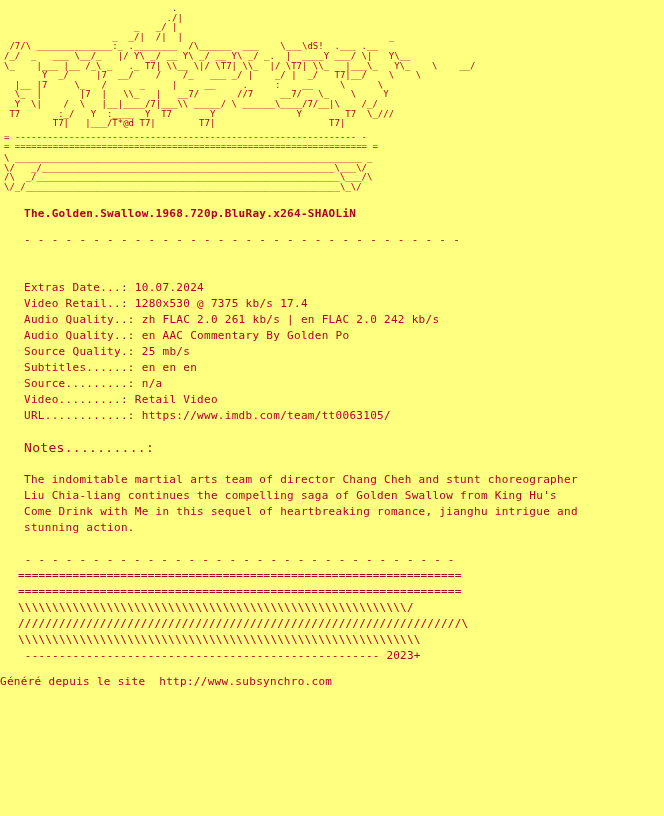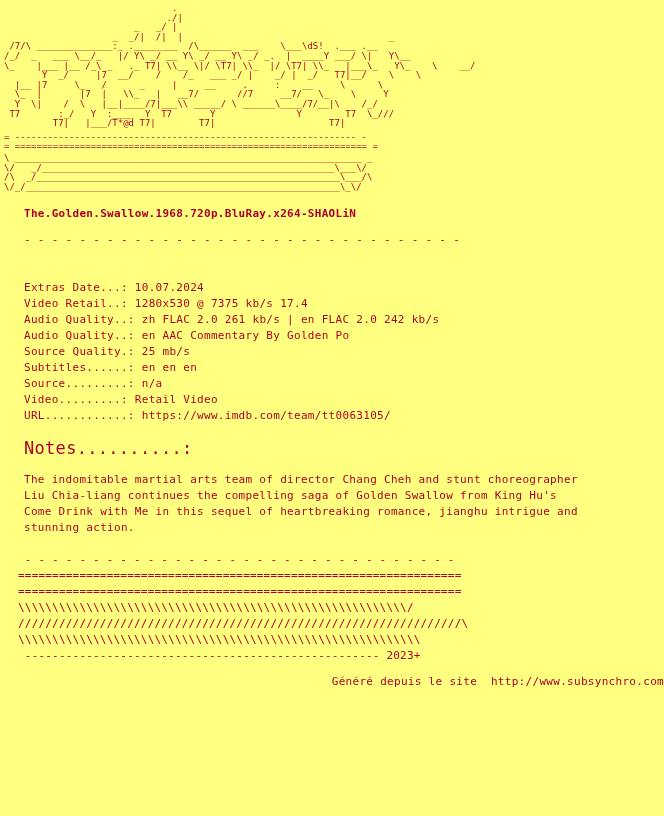--- a/index.html
+++ b/index.html
@@ -56,41 +56,41 @@
     padding: 10px 0 0 24px;
     letter-spacing: 0.3px;
   }
   .info-block {
     font-size: 11px;
     line-height: 16px;
     padding: 32px 0 0 24px;
     letter-spacing: 0.3px;
   }
   .notes-head {
-    font-size: 17px;
+    font-size: 13px;
     line-height: 16px;
     padding: 16px 4px 0 24px;
     letter-spacing: 0.3px;
   }
   .notes-body {
     font-size: 11px;
     line-height: 16px;
     padding: 16px 12px 0 24px;
     letter-spacing: 0.3px;
   }
   .footer-block {
     font-size: 11px;
     line-height: 16px;
     padding: 16px 0 0 18px;
     letter-spacing: 0.2px;
   }
   .credit {
     font-size: 11px;
     line-height: 16px;
-    text-align: right;
+    text-align: left;
     padding: 10px 0 0 0;
     letter-spacing: 0.3px;
   }
 </style>
 </head>
 <body>
 
 <div class="page">
 
   <pre class="ascii-logo">                               .

